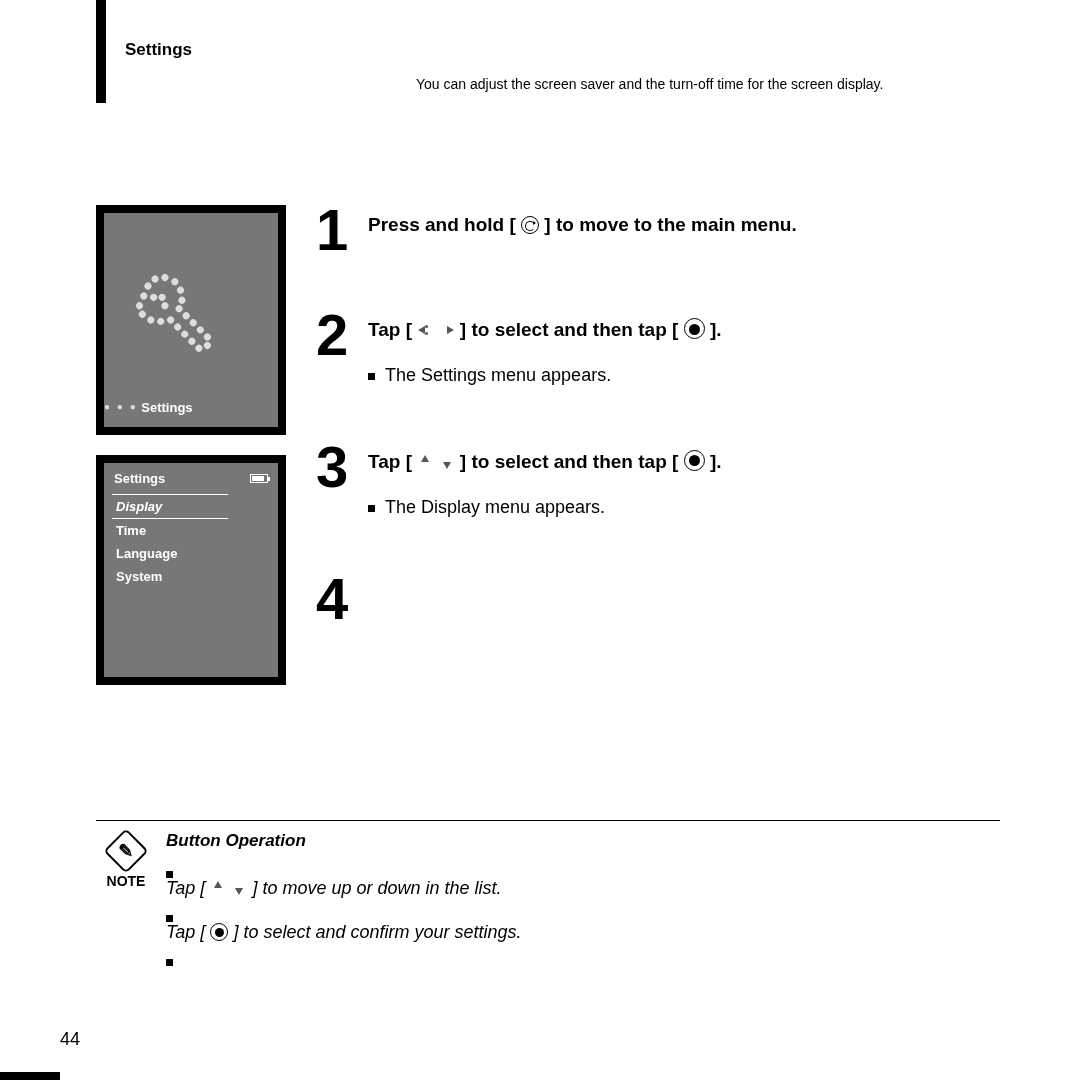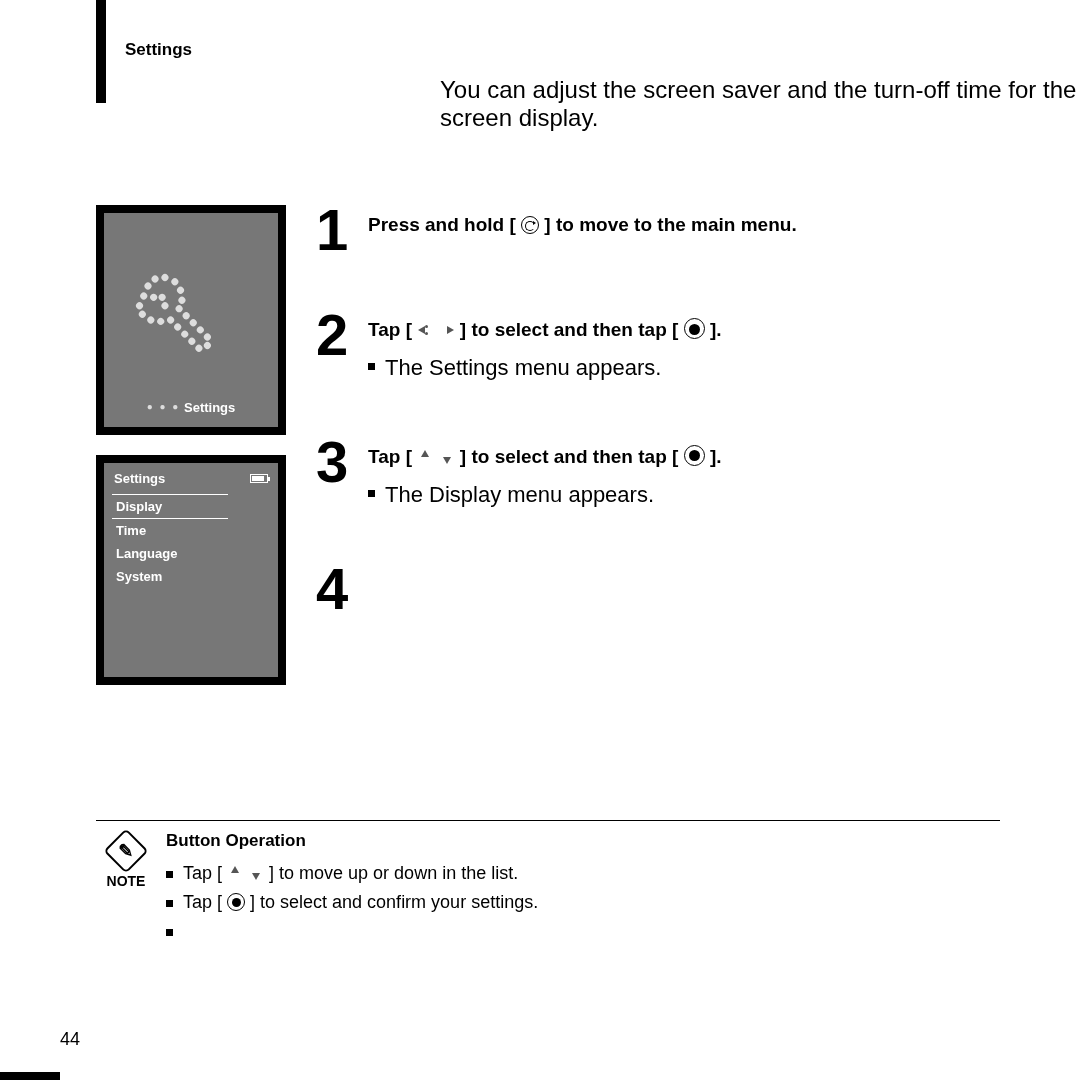--- a/index.html
+++ b/index.html
@@ -29,23 +29,23 @@
     font-size: 17px;
     margin-bottom: 2px;
   }
   .page-title {
     font-weight: bold;
     font-size: 42px;
     letter-spacing: -0.5px;
   }
   .subtitle {
     position: absolute;
-    left: 440px;
+    left: 416px;
     top: 76px;
-    font-size: 24px;
+    font-size: 14px;
   }
   .content-row {
     position: absolute;
     left: 96px;
     top: 205px;
     display: flex;
     align-items: flex-start;
   }
   .screens-col {
     width: 190px;
@@ -66,21 +66,20 @@
   .wrench-icon {
     position: absolute;
     left: 30px;
     top: 35px;
     transform: rotate(-45deg);
   }
   .dots-label {
     position: absolute;
     bottom: 12px;
     left: 0; right: 0;
-    text-align: center;
     color: #fff;
     font-weight: bold;
     font-size: 13px;
   }
   .dots-label .d { color:#ddd; letter-spacing:2px; font-size:10px; vertical-align:2px;}
   .screen2 {
     margin-top: 20px;
     width: 190px;
     height: 230px;
     background: #000;
@@ -93,39 +92,39 @@
     background: #777;
     padding: 8px 10px;
     color: #fff;
     font-size: 13px;
   }
   .s2-titlebar { display:flex; justify-content:space-between; align-items:center; font-weight:bold; margin-bottom:8px;}
   .batt { width:18px; height:9px; border:1.5px solid #fff; position:relative; }
   .batt::after { content:""; position:absolute; right:-3px; top:2px; width:2px; height:4px; background:#fff;}
   .batt::before { content:""; position:absolute; left:1px; top:1px; width:12px; height:5px; background:#fff;}
   .menu-item { font-weight:bold; padding: 4px 2px; }
-  .menu-item.sel { border-top:1px solid #fff; border-bottom:1px solid #fff; padding:4px 4px; margin-left:-2px; margin-right:40px;}
+  .menu-item.sel { border-top:1px solid #fff; border-bottom:1px solid #fff; padding:4px 4px; margin-left:-2px; margin-right:40px;font-style:italic;}
   .steps-col {
     flex: 1;
   }
   .step {
     display:flex;
     align-items:flex-start;
     margin-bottom: 56px;
   }
   .step-num {
     font-size: 58px;
     font-weight: bold;
     line-height: 0.85;
     margin-right: 12px;
     min-width: 40px;
   }
   .step-body { padding-top: 8px; text-align: right; }
   .step-text { font-weight: bold; font-size: 19px; line-height:1.3;}
-  .sub-bullet { font-size: 22px; margin-top: 12px; display:flex; align-items:flex-start;}
+  .sub-bullet { font-size: 18px; margin-top: 22px; display:flex; align-items:flex-start;}
   .sub-bullet .sq { width:7px; height:7px; background:#000; margin-right:10px; margin-top:8px; flex-shrink:0;}
   .icon-circ {
     display:inline-block;
     width:18px; height:18px;
     border:1.6px solid #000;
     border-radius:50%;
     vertical-align: -3px;
     position:relative;
   }
   .icon-circ.back::before {
@@ -206,23 +205,23 @@
   .note-icon {
     width:32px; height:32px;
     border:2px solid #000;
     border-radius:5px;
     transform: rotate(45deg);
     margin: 4px auto 6px;
     display:flex; align-items:center; justify-content:center;
   }
   .note-icon span { transform: rotate(-45deg); font-size:18px; font-weight:bold;}
   .note-label { font-weight:bold; font-size:14px;text-align:center; }
-  .note-body { flex:1; padding-left:10px;}
+  .note-body { flex:1; padding-left:10px;font-style:italic;}
   .note-title { font-weight:bold; font-size:17px; margin-bottom:12px;}
-  .note-bullet { display:flex; font-size:18px; margin-bottom:8px;}
+  .note-bullet { display:flex; font-size:18px; margin-bottom:8px;flex-direction:column;}
   .note-bullet .sq { width:7px; height:7px; background:#000; margin-right:10px; margin-top:8px;}
   .page-num {
     position:absolute;
     left: 60px;
     bottom: 30px;
     font-size:18px;
     margin-top:32px;
   }
   .bottom-accent {
     position:absolute;

